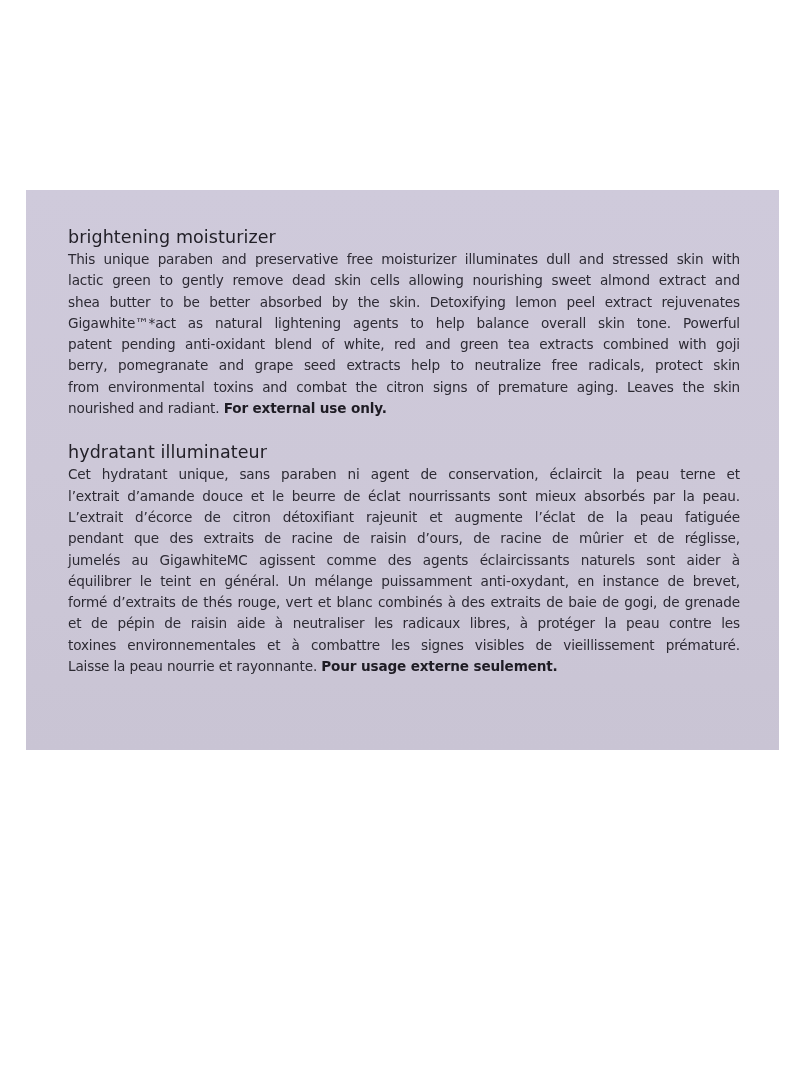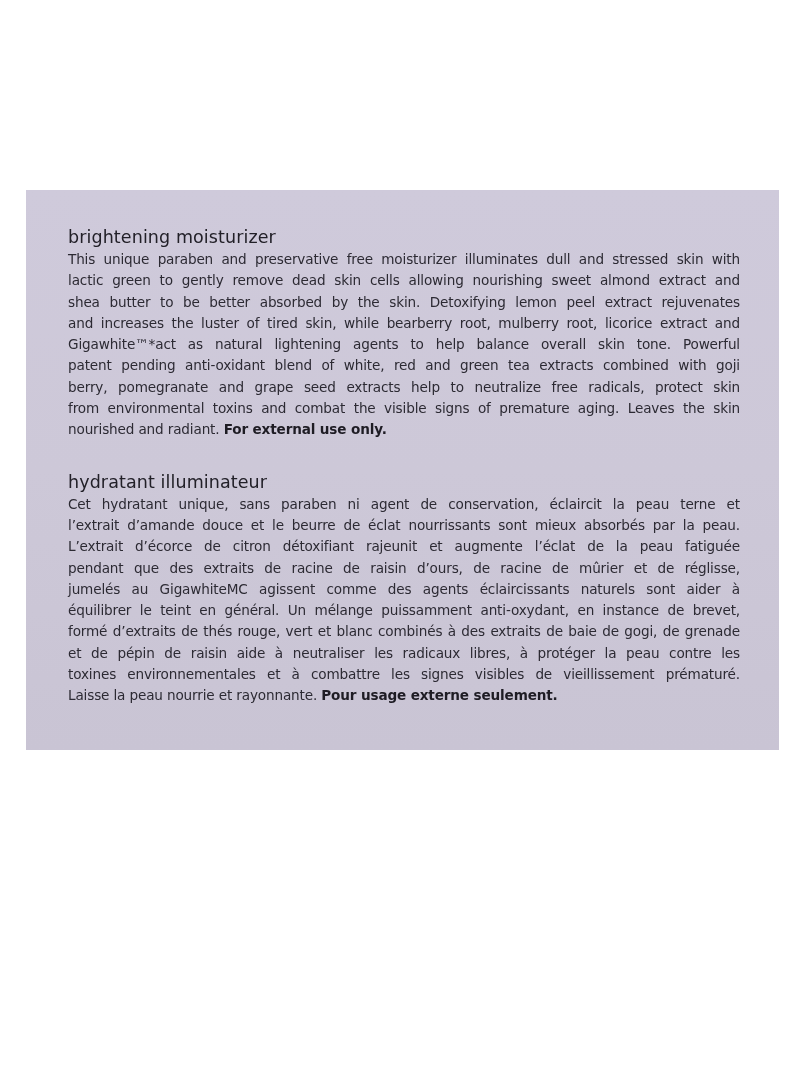--- a/index.html
+++ b/index.html
@@ -22,21 +22,21 @@
       background: linear-gradient(180deg, #cfcadb 0%, #cdc8d8 50%, #c9c4d4 100%);
       box-sizing: border-box;
       padding: 36px 20px 4px 42px;
       color: #2a2830;
       font-family: "DejaVu Sans", sans-serif;
     }
     .section {
       margin: 0;
     }
     .section + .section {
-      margin-top: 30px;
+      margin-top: 22px;
     }
     .title {
       font-size: 17.5px;
       line-height: 22px;
       margin: 0 0 1px 0;
       font-weight: normal;
       color: #222028;
       letter-spacing: 0.1px;
     }
     .lines {
@@ -67,25 +67,24 @@
 <body>
 
 <div class="panel">
 
   <div class="section">
     <h2 class="title">brightening moisturizer</h2>
     <div class="lines">
       <span class="line">This unique paraben and preservative free moisturizer illuminates dull and stressed skin with</span>
       <span class="line">lactic green to gently remove dead skin cells allowing nourishing sweet almond extract and</span>
       <span class="line">shea butter to be better absorbed by the skin. Detoxifying lemon peel extract rejuvenates</span>
-      <span class="line">and increases the luster of tired skin, while bearberry root, mulberry root, licorice extract and</span>
       <span class="line">Gigawhite™*act as natural lightening agents to help balance overall skin tone. Powerful</span>
       <span class="line">patent pending anti-oxidant blend of white, red and green tea extracts combined with goji</span>
       <span class="line">berry, pomegranate and grape seed extracts help to neutralize free radicals, protect skin</span>
-      <span class="line">from environmental toxins and combat the visible signs of premature aging. Leaves the skin</span>
+      <span class="line">from environmental toxins and combat the citron signs of premature aging. Leaves the skin</span>
       <span class="line last"><span>nourished and radiant. </span><span class="emph">For external use only.</span></span>
     </div>
   </div>
 
   <div class="section">
     <h2 class="title">hydratant illuminateur</h2>
     <div class="lines">
       <span class="line">Cet hydratant unique, sans paraben ni agent de conservation, éclaircit la peau terne et</span>
       <span class="line">l’extrait d’amande douce et le beurre de éclat nourrissants sont mieux absorbés par la peau.</span>
       <span class="line">L’extrait d’écorce de citron détoxifiant rajeunit et augmente l’éclat de la peau fatiguée</span>

